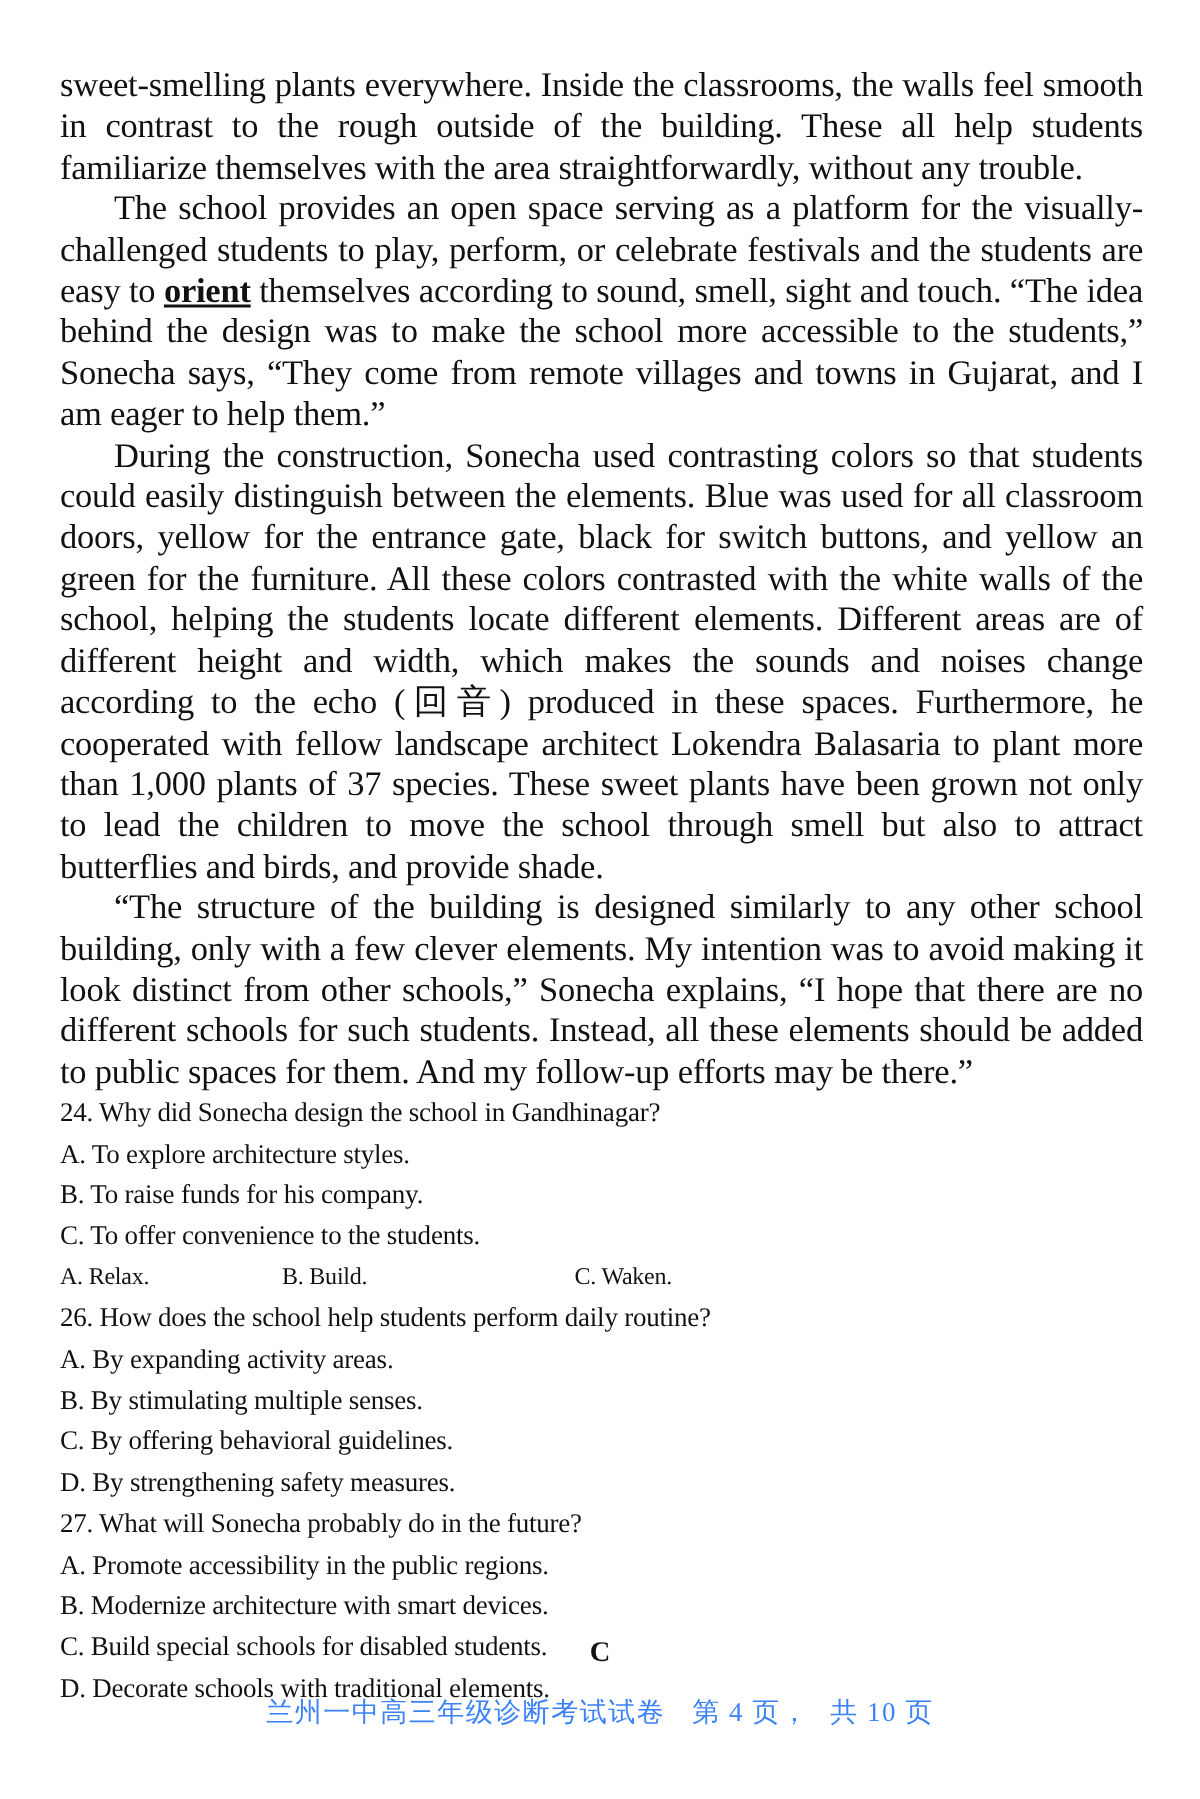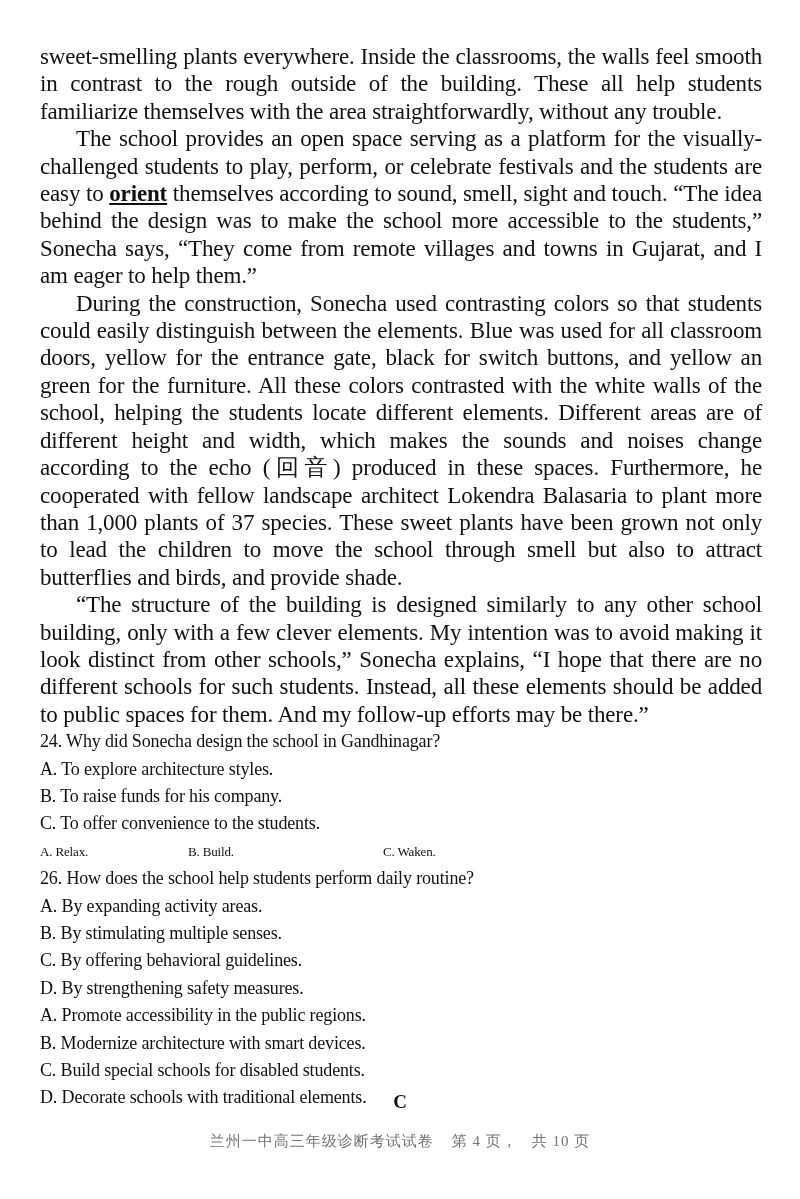--- a/index.html
+++ b/index.html
@@ -45,21 +45,21 @@
     }
     .q-line {
       font-size: 18px;
       line-height: 27.4px;
       margin: 0;
       white-space: nowrap;
       letter-spacing: -0.15px;
     }
     .options-row {
       display: flex;
-      font-size: 13px;
+      font-size: 16px;
       line-height: 27.4px;
       letter-spacing: -0.15px;
     }
     .options-row .opt-a { width: 148px; }
     .options-row .opt-b { width: 195px; }
     .options-row .opt-c { width: 175px; }
     .options-row .opt-d { width: 150px; }
     .section-letter {
       position: absolute;
       left: 0;
@@ -69,23 +69,23 @@
       font-weight: bold;
       font-size: 19px;
       line-height: 24px;
     }
     .footer {
       position: absolute;
       left: 0;
       width: 800px;
       top: 1131px;
       text-align: center;
-      font-size: 15px;
+      font-size: 18px;
       line-height: 20px;
-      color: #737373;
+      color: #3b82f6;
       letter-spacing: 1px;
     }
     .footer .gap { display: inline-block; width: 18px; }
     .footer .gap-sm { display: inline-block; width: 14px; }
   </style>
 </head>
 <body>
 
 <div class="page">
 
@@ -114,20 +114,21 @@
 
   <div class="question-block">
     <p class="q-line">26. How does the school help students perform daily routine?</p>
     <p class="q-line">A. By expanding activity areas.</p>
     <p class="q-line">B. By stimulating multiple senses.</p>
     <p class="q-line">C. By offering behavioral guidelines.</p>
     <p class="q-line">D. By strengthening safety measures.</p>
   </div>
 
   <div class="question-block">
+    <p class="q-line">27. What will Sonecha probably do in the future?</p>
     <p class="q-line">A. Promote accessibility in the public regions.</p>
     <p class="q-line">B. Modernize architecture with smart devices.</p>
     <p class="q-line">C. Build special schools for disabled students.</p>
     <p class="q-line">D. Decorate schools with traditional elements.</p>
   </div>
 
 </div>
 
 <div class="section-letter">C</div>
 

